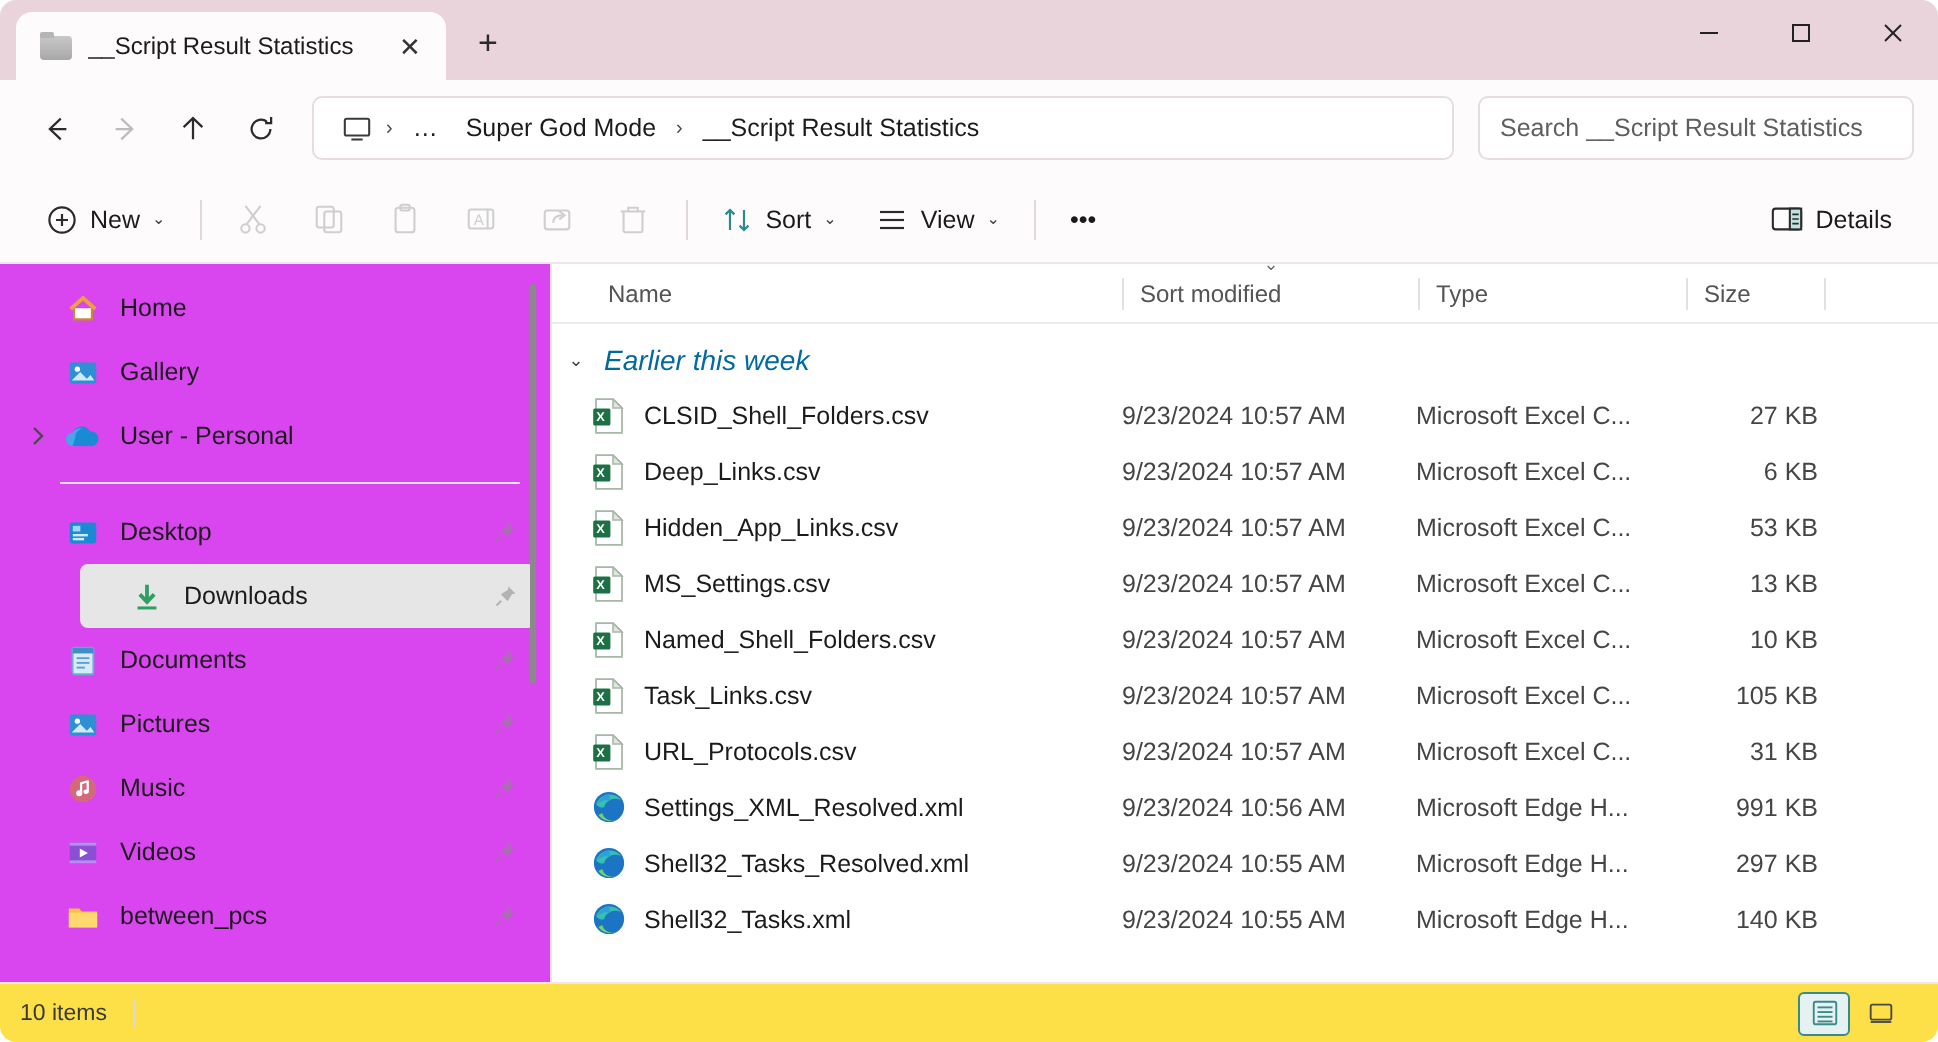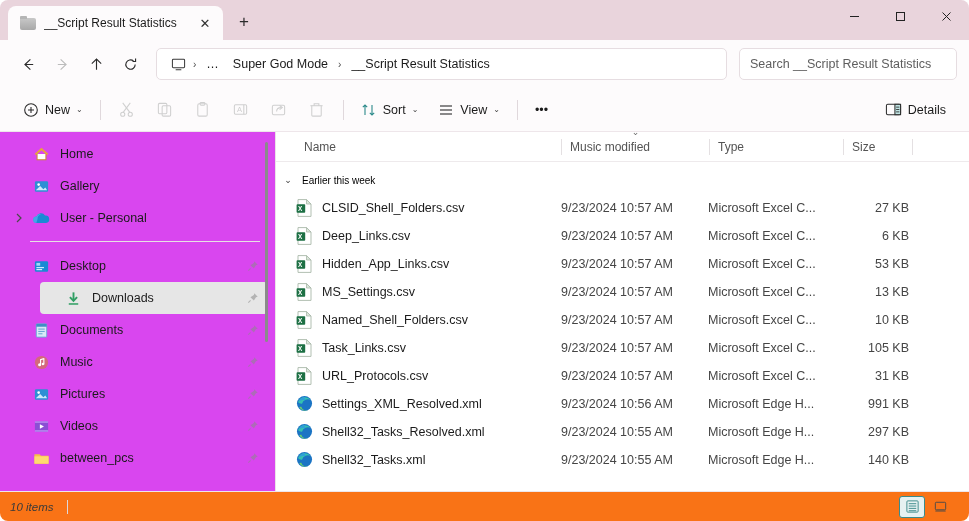--- a/index.html
+++ b/index.html
@@ -207,21 +207,21 @@
   }
   .colh-sep {
     width: 1px; height: 16px; background: #e4e0e2;
   }
   .filelist { flex: 1; overflow: hidden; padding-top: 4px; }
   .group-header {
     height: 28px; display: flex; align-items: center;
     padding-left: 6px; gap: 8px; cursor: pointer;
   }
   .group-chev { font-size: 9px; color: #3a3a3a; width: 12px; text-align:center;}
-  .group-title { font-size: 10px; color: #000000; }
+  .group-title { font-size: 14px; color: #0369a1; font-style: italic; }
   .row {
     height: 28px; display: flex; align-items: center;
     padding-left: 20px; cursor: default;
   }
   .cell-name {
     display: flex; align-items: center; gap: 9px;
     min-width: 0;
   }
   .file-icon { width: 17px; height: 18px; flex: 0 0 17px; position: relative; }
   .fname { font-size: 12.5px; color: #1b1b1b; white-space: nowrap; }
@@ -230,25 +230,24 @@
 
   
   .w-name { width: 265px; }
   .w-date { width: 147px; }
   .w-type { width: 133px; }
   .w-size { width: 68px; }
 
   
   .statusbar {
     height: 30px; flex: 0 0 30px;
-    background: #f97316;
+    background: #fde047;
     border-top: 1px solid #eee6ea;
     display: flex; align-items: center;
     padding: 0 10px;
-    font-style: italic;
   }
   .status-text { font-size: 11.5px; color: #3a3a3a; }
   .status-sep { width:1px; height:14px; background:#ded6da; margin-left:14px;}
   .status-spacer { flex: 1; }
   .viewtoggle { display: flex; gap: 2px; padding-right: 6px;}
   .vbtn {
     width: 26px; height: 22px; border-radius: 3px;
     display: flex; align-items: center; justify-content: center;
     cursor: pointer;
   }
@@ -520,45 +519,45 @@
               <path d="M8.5 1.5 L12.5 5.5 L10.5 6 L8 10 L4 6 L8 3.5 Z" fill="#8a8a8a"></path>
               <line x1="4.2" y1="9.8" x2="1.5" y2="12.5" stroke="#8a8a8a" stroke-width="1.2"></line>
             </svg>
         </span>
       </div>
 
       <div class="nav-item">
         <span class="nav-expander"></span>
         <span class="nav-icon">
           <svg width="17" height="17" viewBox="0 0 18 18">
+              <rect x="2" y="3.5" width="14" height="11" rx="1.3" fill="#2d8fd4"></rect>
+              <circle cx="6" cy="7" r="1.4" fill="#fff"></circle>
+              <path d="M3 13 L7.5 8.5 L11 12 L13 10 L15 13 Z" fill="#cfe9fb"></path>
+            </svg>
+        </span>
+        <span class="nav-label">Pictures</span>
+        <span class="pin">
+          <svg width="12" height="12" viewBox="0 0 14 14">
+              <path d="M8.5 1.5 L12.5 5.5 L10.5 6 L8 10 L4 6 L8 3.5 Z" fill="#8a8a8a"></path>
+              <line x1="4.2" y1="9.8" x2="1.5" y2="12.5" stroke="#8a8a8a" stroke-width="1.2"></line>
+            </svg>
+        </span>
+      </div>
+
+      <div class="nav-item">
+        <span class="nav-expander"></span>
+        <span class="nav-icon">
+          <svg width="17" height="17" viewBox="0 0 18 18">
               <circle cx="9" cy="9" r="7" fill="#d4697c"></circle>
               <path d="M11.5 4.5 L11.5 11 M8 11 L8 6 L11.5 4.9" fill="none" stroke="#fff" stroke-width="1.2"></path>
               <circle cx="7" cy="11.3" r="1.6" fill="#fff"></circle>
               <circle cx="10.5" cy="10.5" r="1.3" fill="#fff"></circle>
             </svg>
         </span>
         <span class="nav-label">Music</span>
-        <span class="pin">
-          <svg width="12" height="12" viewBox="0 0 14 14">
-              <path d="M8.5 1.5 L12.5 5.5 L10.5 6 L8 10 L4 6 L8 3.5 Z" fill="#8a8a8a"></path>
-              <line x1="4.2" y1="9.8" x2="1.5" y2="12.5" stroke="#8a8a8a" stroke-width="1.2"></line>
-            </svg>
-        </span>
-      </div>
-
-      <div class="nav-item">
-        <span class="nav-expander"></span>
-        <span class="nav-icon">
-          <svg width="17" height="17" viewBox="0 0 18 18">
-              <rect x="2" y="3.5" width="14" height="11" rx="1.3" fill="#2d8fd4"></rect>
-              <circle cx="6" cy="7" r="1.4" fill="#fff"></circle>
-              <path d="M3 13 L7.5 8.5 L11 12 L13 10 L15 13 Z" fill="#cfe9fb"></path>
-            </svg>
-        </span>
-        <span class="nav-label">Pictures</span>
         <span class="pin">
           <svg width="12" height="12" viewBox="0 0 14 14">
               <path d="M8.5 1.5 L12.5 5.5 L10.5 6 L8 10 L4 6 L8 3.5 Z" fill="#8a8a8a"></path>
               <line x1="4.2" y1="9.8" x2="1.5" y2="12.5" stroke="#8a8a8a" stroke-width="1.2"></line>
             </svg>
         </span>
       </div>
 
       <div class="nav-item">
         <span class="nav-expander"></span>
@@ -602,21 +601,21 @@
 
     <div class="content">
 
       <div class="colheaders">
         <div class="colh w-name">
           <span>Name</span>
         </div>
         <div class="colh-sep"></div>
         <div class="colh w-date">
           <span class="sortmark">⌄</span>
-          <span>Music modified</span>
+          <span>Sort modified</span>
         </div>
         <div class="colh-sep"></div>
         <div class="colh w-type">
           <span>Type</span>
         </div>
         <div class="colh-sep"></div>
         <div class="colh w-size">
           <span>Size</span>
         </div>
         <div class="colh-sep"></div>

